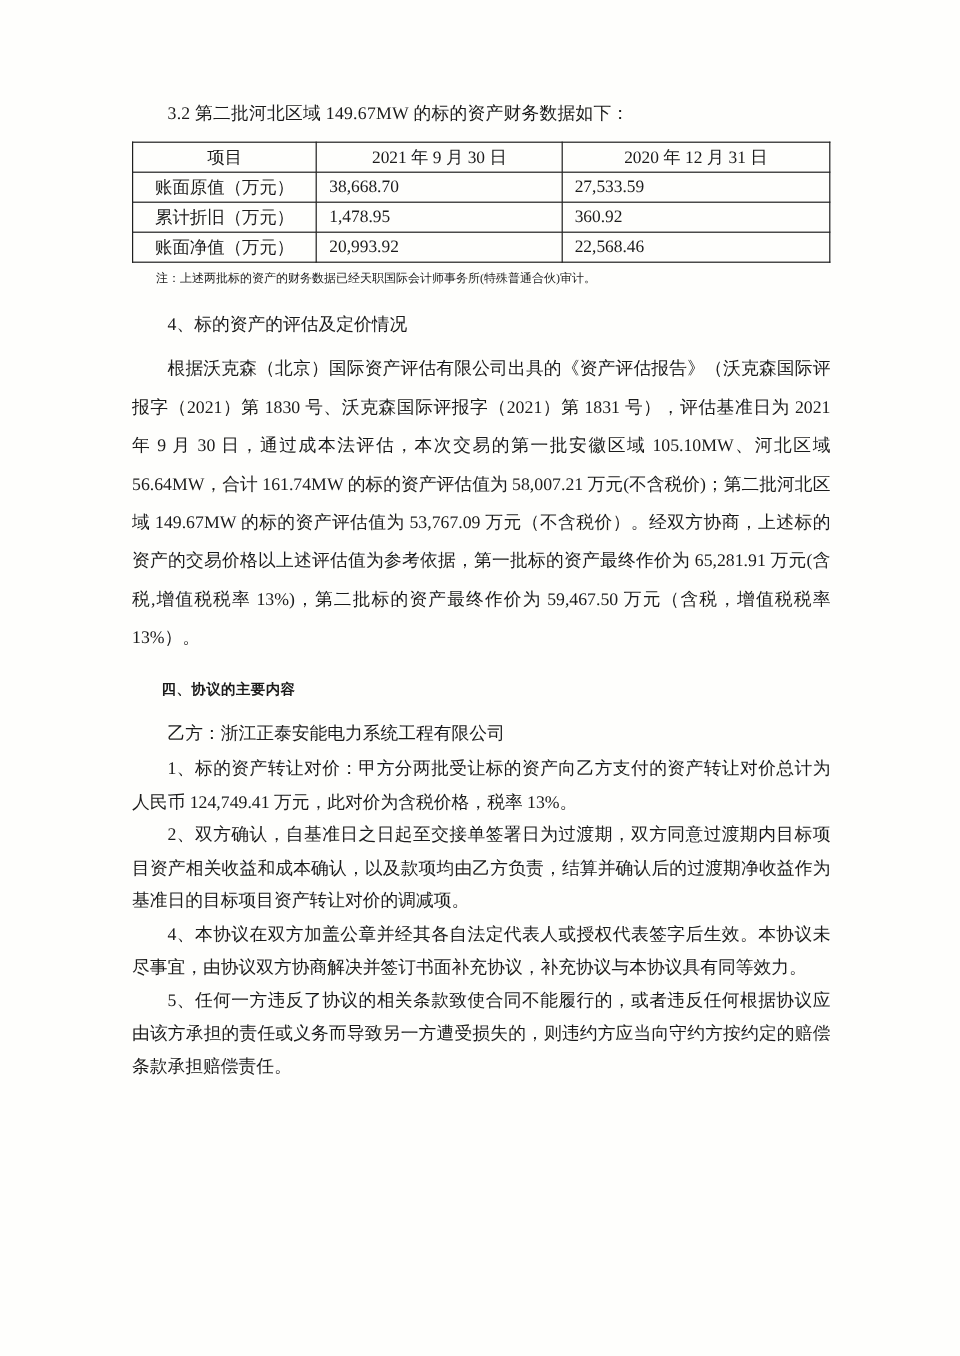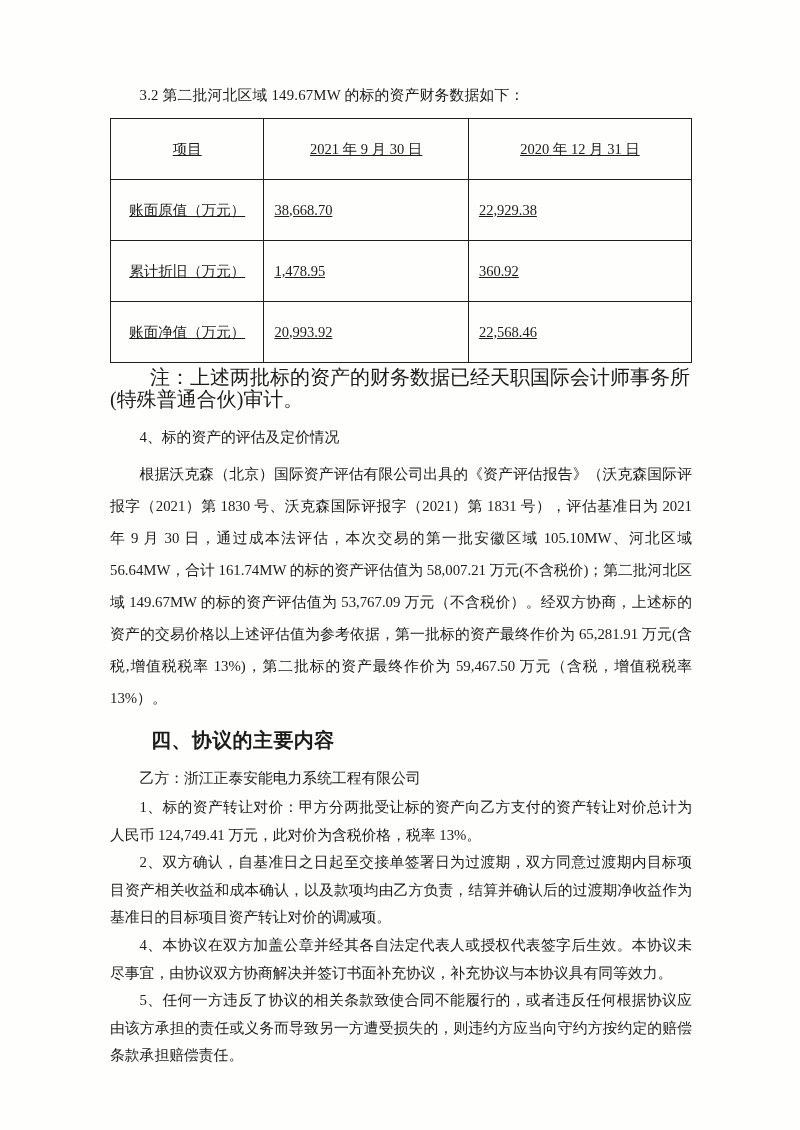--- a/index.html
+++ b/index.html
@@ -30,54 +30,53 @@
   }
   table.fin {
     width: 100%;
     border-collapse: collapse;
     table-layout: fixed;
     font-size: 14.5px;
     margin: 0 0 3px 0;
   }
   table.fin th, table.fin td {
     border: 1.6px solid #1f1f1f;
-    padding: 19px 10px;
+    padding: 1px 10px;
     height: 22px;
     font-weight: normal;
     overflow: hidden;
     white-space: nowrap;
-    text-decoration: underline;
   }
   table.fin col.c1 { width: 26.4%; }
   table.fin col.c2 { width: 35.2%; }
   table.fin col.c3 { width: 38.4%; }
   table.fin th { text-align: center; }
   table.fin td.item { text-align: center; }
   table.fin td.num { text-align: left; }
   .note {
     text-indent: 2em;
-    font-size: 20px;
+    font-size: 10px;
     line-height: 22px;
     margin-bottom: 15px;
   }
   .h4 {
     text-indent: 2em;
     line-height: 24px;
     margin-bottom: 9px;
   }
   .para {
     text-indent: 2em;
     text-align: justify;
     text-justify: inter-ideograph;
   }
   .tall { line-height: 32px; }
   .chapter {
     font-family: "Liberation Sans", "DejaVu Sans", sans-serif;
     font-weight: bold;
-    font-size: 20px;
+    font-size: 12px;
     text-indent: 2.05em;
     line-height: 24px;
     margin-top: 14px;
     margin-bottom: 11px;
     letter-spacing: 0.4px;
   }
   .party {
     text-indent: 2em;
     line-height: 31px;
   }
@@ -100,21 +99,21 @@
       <tr>
         <th>项目</th>
         <th>2021 年 9 月 30 日</th>
         <th>2020 年 12 月 31 日</th>
       </tr>
     </thead>
     <tbody>
       <tr>
         <td class="item">账面原值（万元）</td>
         <td class="num">38,668.70</td>
-        <td class="num">22,929.38</td>
+        <td class="num">27,533.59</td>
       </tr>
       <tr>
         <td class="item">累计折旧（万元）</td>
         <td class="num">1,478.95</td>
         <td class="num">360.92</td>
       </tr>
       <tr>
         <td class="item">账面净值（万元）</td>
         <td class="num">20,993.92</td>
         <td class="num">22,568.46</td>

